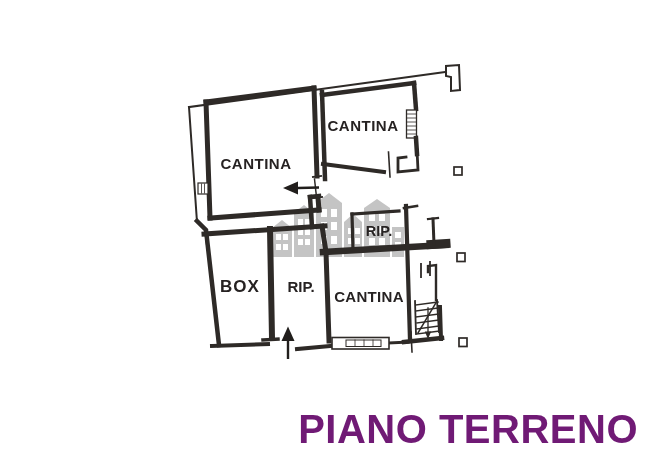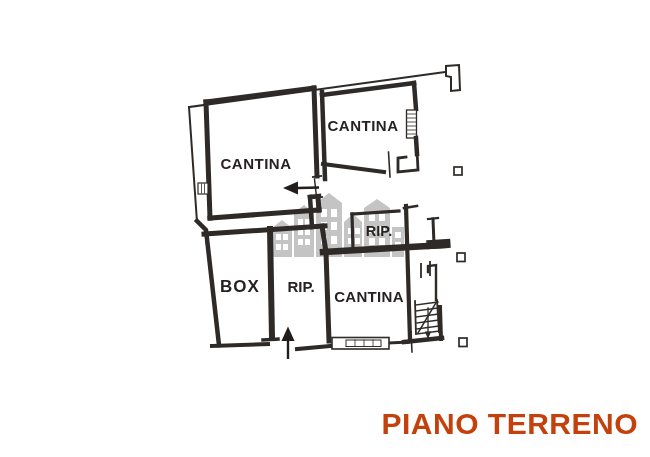--- a/index.html
+++ b/index.html
@@ -11,24 +11,24 @@
   .stage{position:absolute;inset:0;}
   svg{position:absolute;top:0;left:0;}
   svg text{
     font-family:"Liberation Sans", sans-serif;
     font-weight:700;
     fill:#262222;
   }
   .plan-title{
     position:absolute;
     top:407px;right:12px;
-    font-size:30px;
+    font-size:40px;
     font-weight:700;
     letter-spacing:.5px;
-    color:#c2410c;
+    color:#701a75;
     white-space:nowrap;
   }
 </style>
 </head>
 <body>
 
 <div class="stage">
 
   <svg width="650" height="457" viewBox="0 0 650 457">
 

